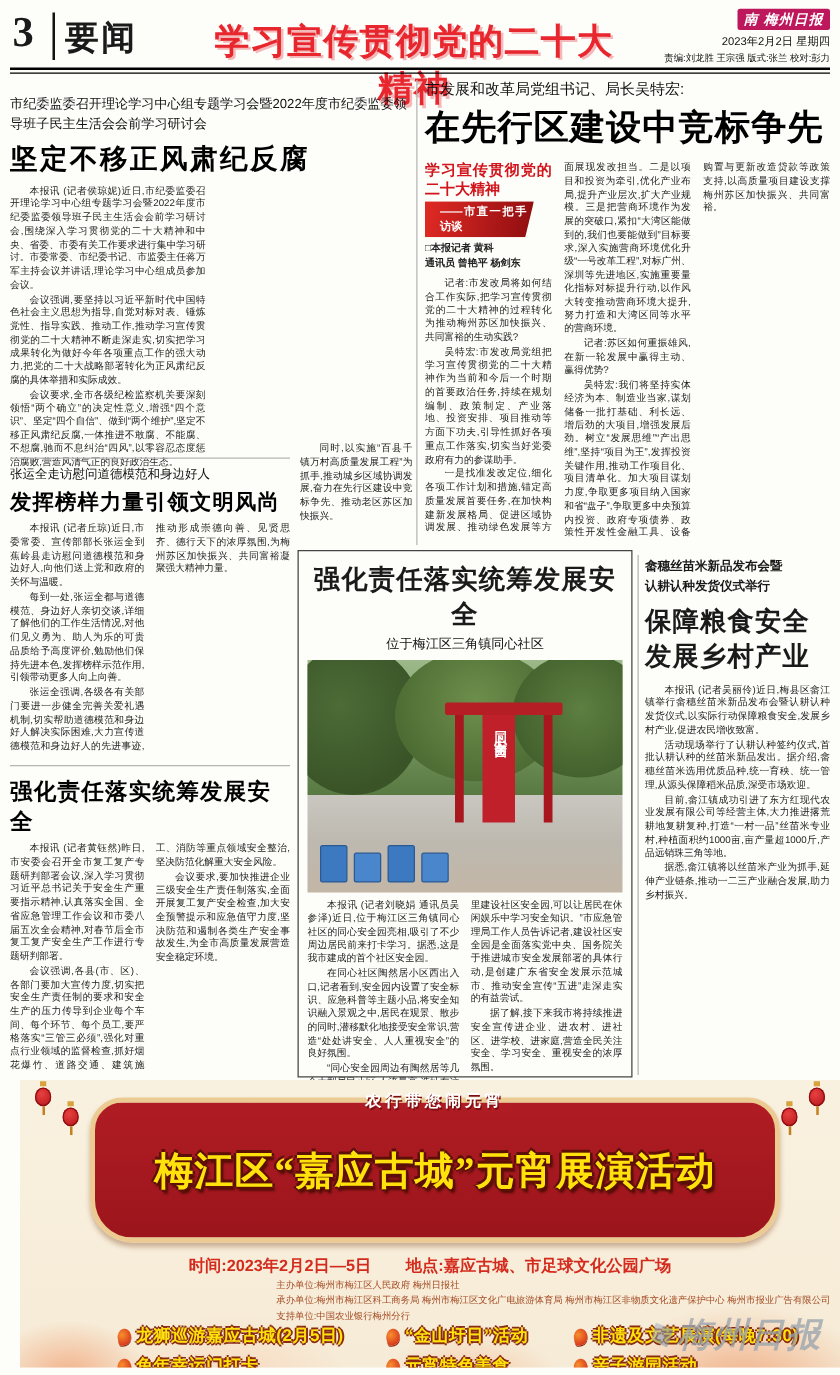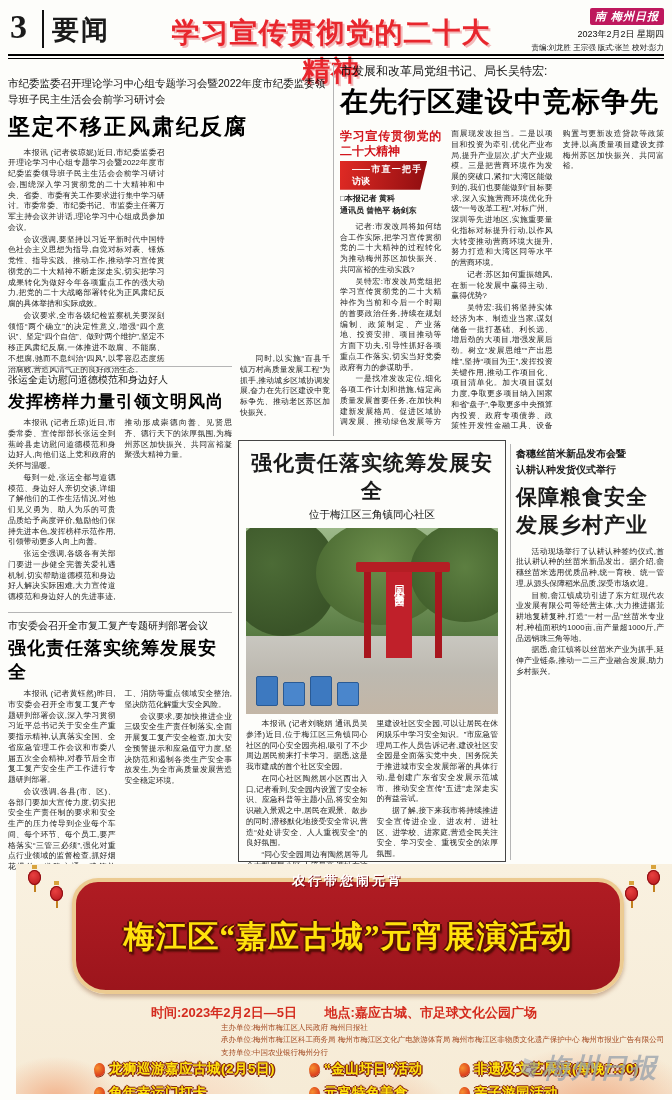--- a/index.html
+++ b/index.html
@@ -168,21 +168,20 @@
     <div class="headline" style="font-size:17px; letter-spacing:1px; margin:3px 0 5px 0;">发挥榜样力量引领文明风尚</div>
     <div class="body-text cols2" style="height:188px;">
         <p>本报讯 (记者丘琼)近日,市委常委、宣传部部长张运全到蕉岭县走访慰问道德模范和身边好人,向他们送上党和政府的关怀与温暖。</p>
         <p>每到一处,张运全都与道德模范、身边好人亲切交谈,详细了解他们的工作生活情况,对他们见义勇为、助人为乐的可贵品质给予高度评价,勉励他们保持先进本色,发挥榜样示范作用,引领带动更多人向上向善。</p>
         <p>张运全强调,各级各有关部门要进一步健全完善关爱礼遇机制,切实帮助道德模范和身边好人解决实际困难,大力宣传道德模范和身边好人的先进事迹,推动形成崇德向善、见贤思齐、德行天下的浓厚氛围,为梅州苏区加快振兴、共同富裕凝聚强大精神力量。</p>
       </div>
   </section>
 
   <div class="hrule" style="left:8px; top:612px; width:224px;"></div>
   <section class="art" style="left:8px; top:618px; width:224px; height:242px;">
-    <div class="kicker">市安委会召开全市复工复产专题研判部署会议</div>
     <div class="headline" style="font-size:18px; letter-spacing:1px; margin:3px 0 5px 0;">强化责任落实统筹发展安全</div>
     <div class="body-text cols2" style="height:190px;">
         <p>本报讯 (记者黄钰然)昨日,市安委会召开全市复工复产专题研判部署会议,深入学习贯彻习近平总书记关于安全生产重要指示精神,认真落实全国、全省应急管理工作会议和市委八届五次全会精神,对春节后全市复工复产安全生产工作进行专题研判部署。</p>
         <p>会议强调,各县(市、区)、各部门要加大宣传力度,切实把安全生产责任制的要求和安全生产的压力传导到企业每个车间、每个环节、每个员工,要严格落实“三管三必须”,强化对重点行业领域的监督检查,抓好烟花爆竹、道路交通、建筑施工、消防等重点领域安全整治,坚决防范化解重大安全风险。</p>
         <p>会议要求,要加快推进企业三级安全生产责任制落实,全面开展复工复产安全检查,加大安全预警提示和应急值守力度,坚决防范和遏制各类生产安全事故发生,为全市高质量发展营造安全稳定环境。</p>
       </div>
   </section>
 
   <section class="parkbox">
     <div class="park-head">强化责任落实统筹发展安全</div>
@@ -219,20 +218,21 @@
   <section class="art" style="left:516px; top:446px; width:148px; height:414px;">
     <div class="rice-kicker">
       <div>畲穗丝苗米新品发布会暨</div>
       <div>认耕认种发货仪式举行</div>
     </div>
     <div class="rice-head" style="margin-top:5px;">
       <div>保障粮食安全</div>
       <div>发展乡村产业</div>
     </div>
     <div class="body-text" style="margin-top:7px; height:300px;">
+        <p>本报讯 (记者吴丽伶)近日,梅县区畲江镇举行畲穗丝苗米新品发布会暨认耕认种发货仪式,以实际行动保障粮食安全,发展乡村产业,促进农民增收致富。</p>
         <p>活动现场举行了认耕认种签约仪式,首批认耕认种的丝苗米新品发出。据介绍,畲穗丝苗米选用优质品种,统一育秧、统一管理,从源头保障稻米品质,深受市场欢迎。</p>
         <p>目前,畲江镇成功引进了东方红现代农业发展有限公司等经营主体,大力推进撂荒耕地复耕复种,打造“一村一品”丝苗米专业村,种植面积约1000亩,亩产量超1000斤,产品远销珠三角等地。</p>
         <p>据悉,畲江镇将以丝苗米产业为抓手,延伸产业链条,推动一二三产业融合发展,助力乡村振兴。</p>
       </div>
   </section>
 
   <section class="ad">
     <div class="lantern" style="left:12px; top:6px;"></div>
     <div class="lantern" style="left:34px; top:22px;"></div>
     <div class="lantern" style="right:12px; top:6px;"></div>

